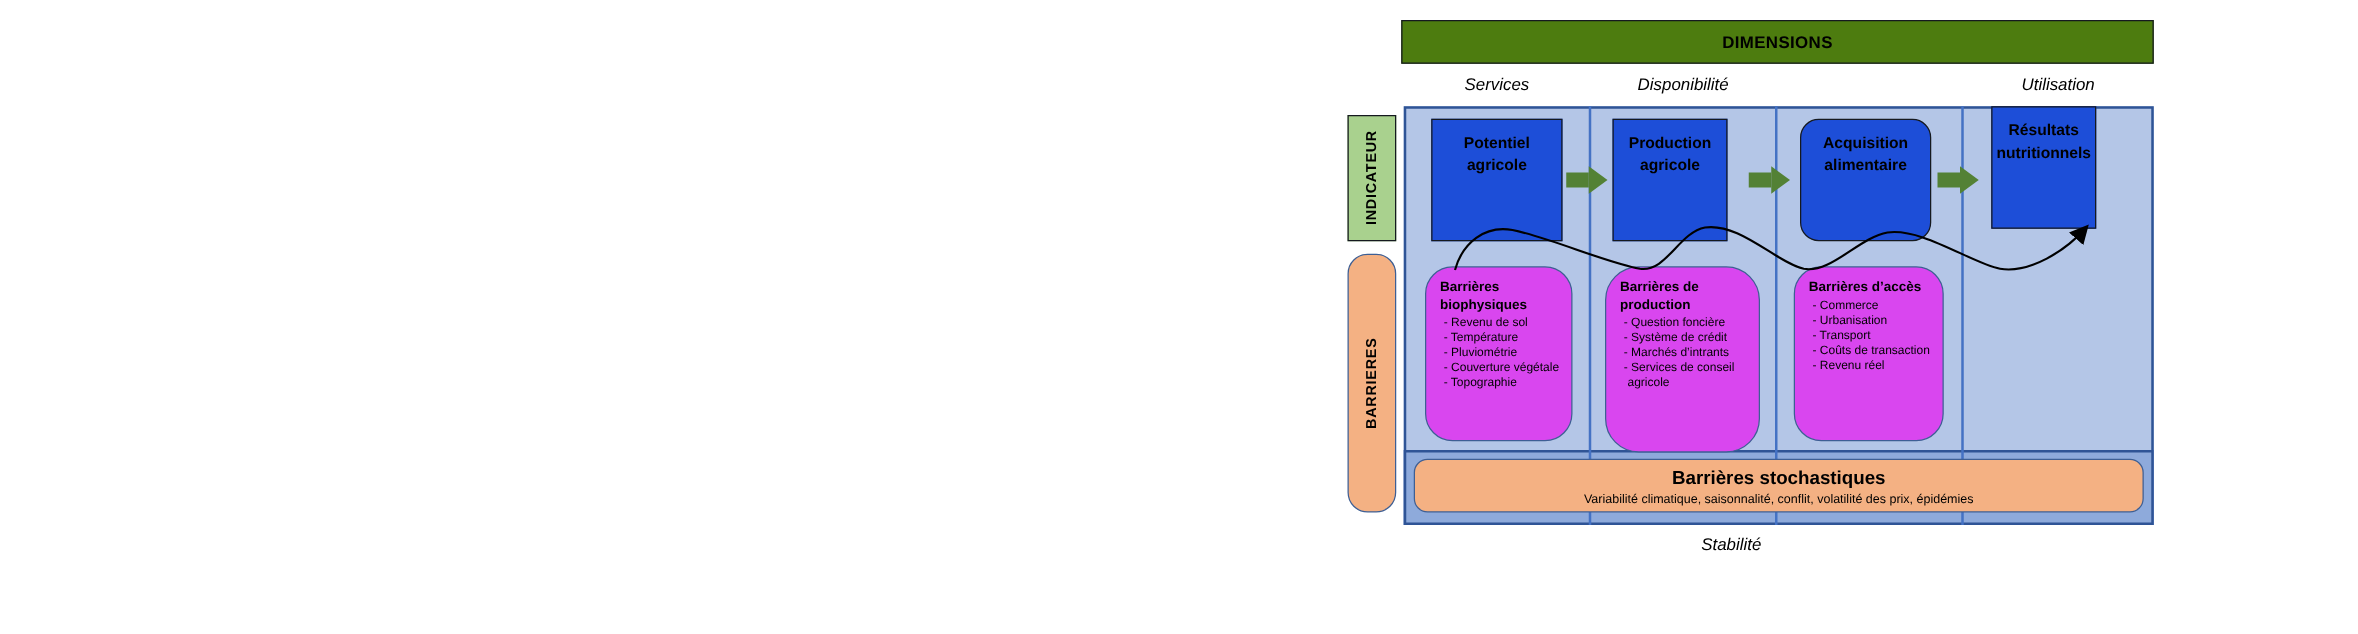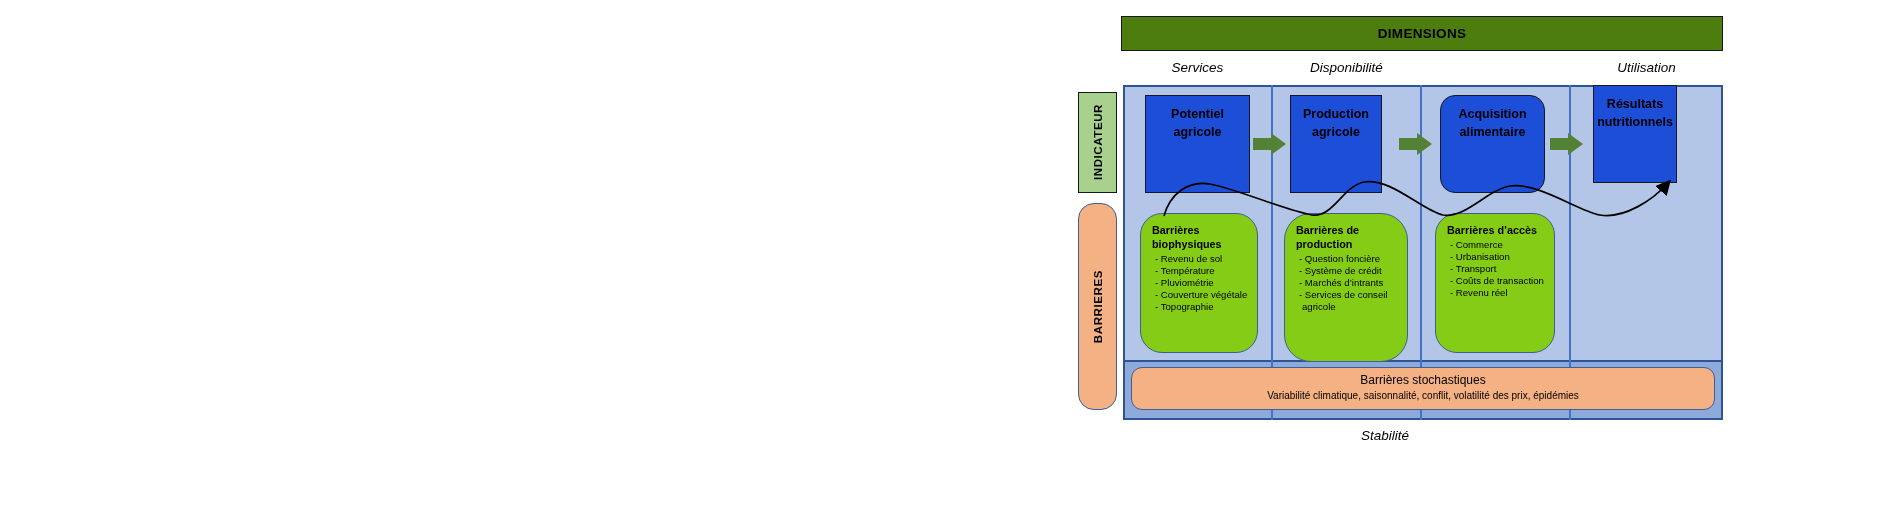--- a/index.html
+++ b/index.html
@@ -19,27 +19,27 @@
   .panel{background:#b4c6e7;border:2px solid #2f5496;}
   .divider{background:#4472c4;width:2px;}
 
   .ind-box{background:#1d4ed8;border:1.6px solid #15191f;text-align:center;font-weight:bold;font-size:12.5px;
            line-height:1.45;padding-top:9px;}
 
   .block-arrow{display:flex;align-items:center;}
   .arrow-rect{width:18px;height:12px;background:#538135;}
   .arrow-head{width:0;height:0;border-left:15px solid #538135;border-top:11px solid transparent;border-bottom:11px solid transparent;}
 
-  .bar-box{background:#84cc16;border:1.6px solid #3e5f94;border-radius:22px;padding:9px 7px 6px 11px;}
+  .bar-box{background:#d946ef;border:1.6px solid #3e5f94;border-radius:22px;padding:9px 7px 6px 11px;}
   .bar-title{font-weight:bold;font-size:10.8px;line-height:1.3;margin-bottom:2px;}
   .bar-item{font-size:9.6px;line-height:1.24;padding-left:6px;text-indent:-3px;}
 
   .band{background:#8eaadb;border:2px solid #2f5496;}
   .stoch{background:#f4b183;border:1.6px solid #3e5f94;border-radius:11px;text-align:center;padding-top:4px;}
-  .stoch-title{font-weight:normal;font-size:12px;line-height:1.4;}
+  .stoch-title{font-weight:bold;font-size:15px;line-height:1.4;}
   .stoch-sub{font-size:10px;line-height:1.35;}
 
   .footer-label{font-style:italic;font-size:13.5px;text-align:center;}
   svg.overlay{pointer-events:none;}
 </style>
 </head>
 <body>
 
 <div class="canvas">
 

